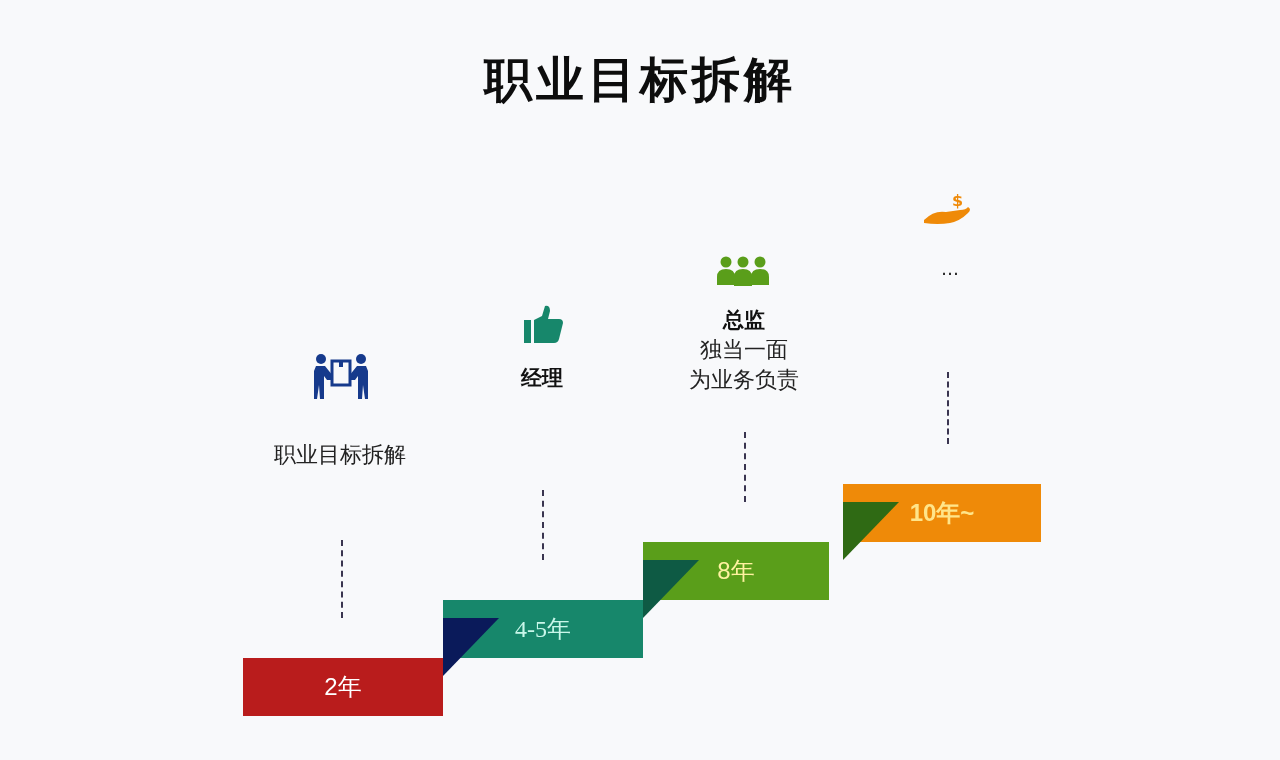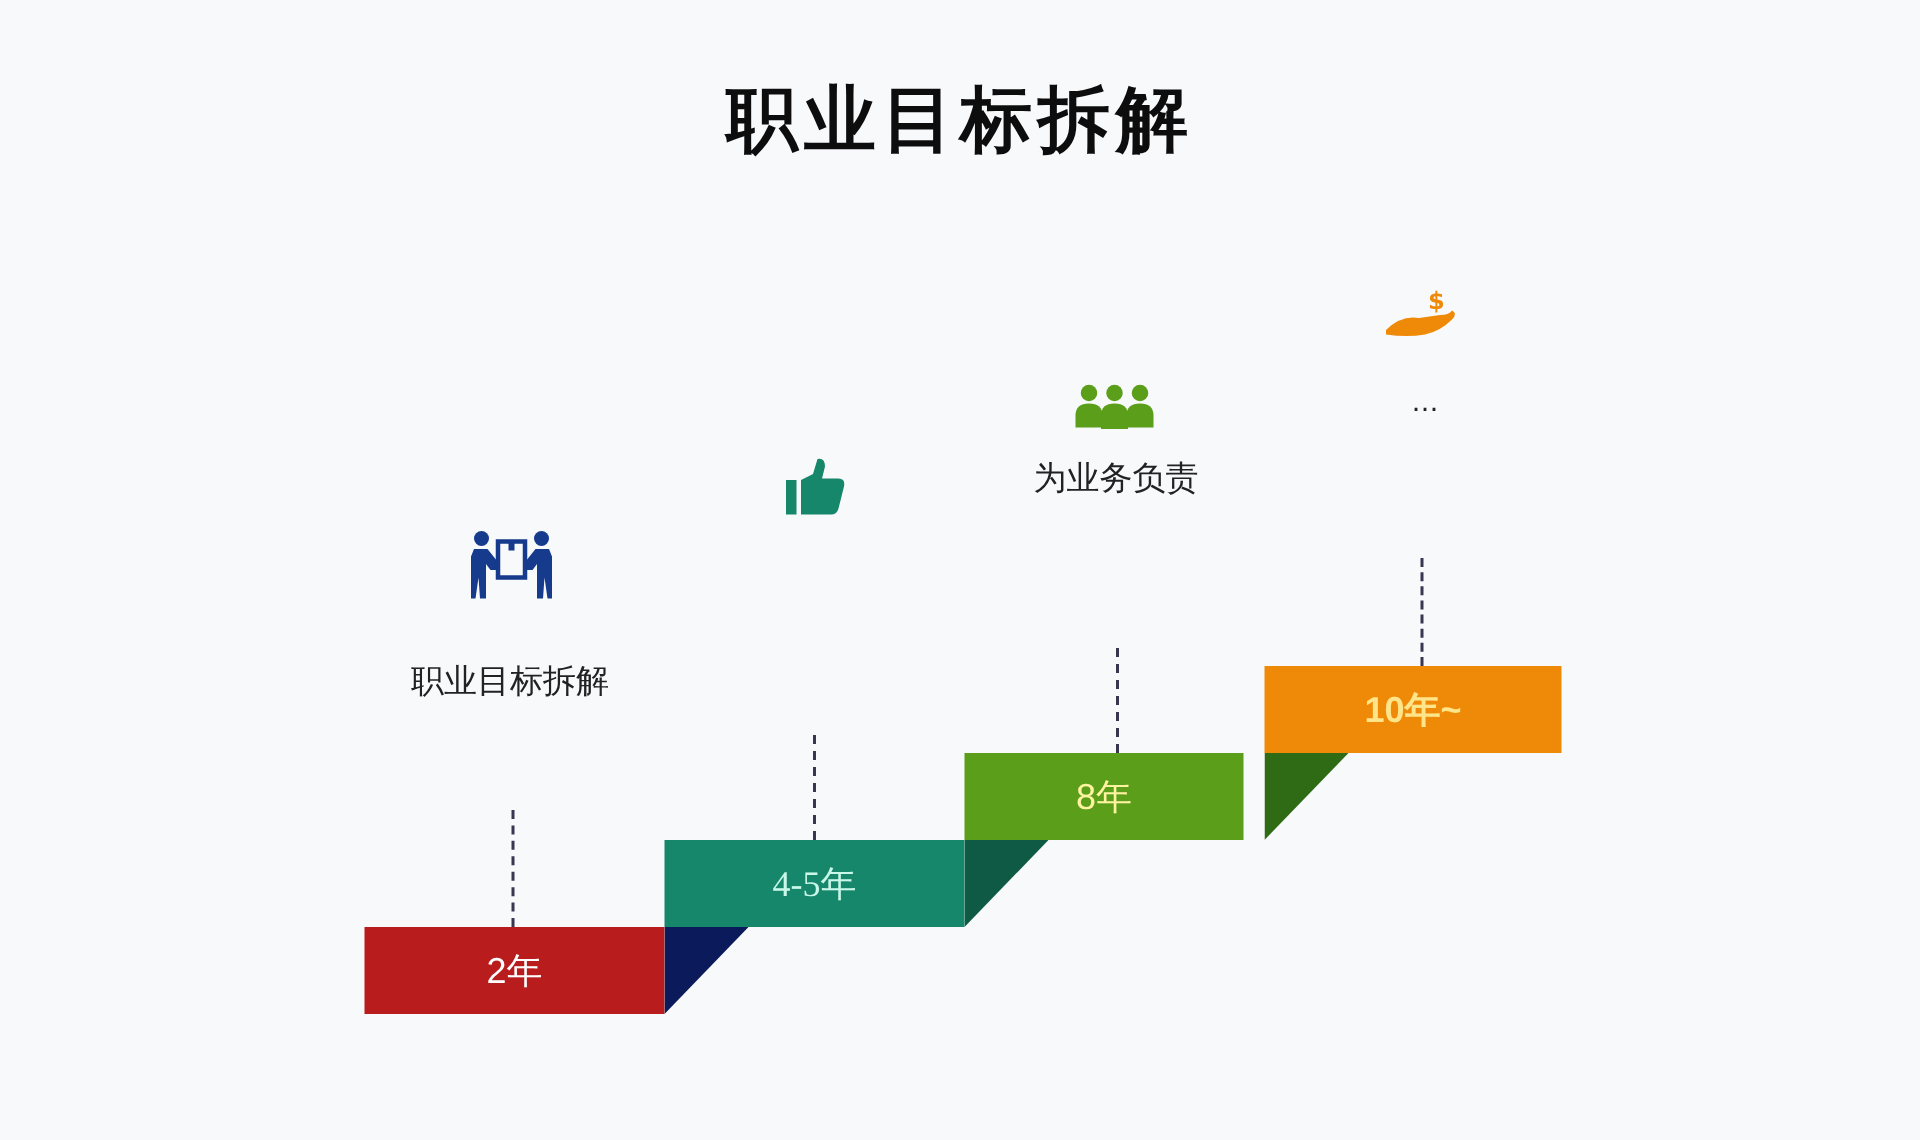--- a/index.html
+++ b/index.html
@@ -8,21 +8,21 @@
     background:#f8f9fb;
     font-family: "DejaVu Sans", "Liberation Sans", sans-serif;
     color:#1a1a1a;
   }
   .title {
     position:absolute; left:0; width:1280px; top:48px; text-align:center;
     font-size:48px; font-weight:bold; letter-spacing:4px; color:#0d0d0d;
   }
   .step {
     position:absolute; height:58px; display:flex; align-items:center; justify-content:center;
-    font-size:24px; font-family:"Liberation Sans", sans-serif;
+    font-size:24px; font-family:"Liberation Sans", sans-serif;margin-top:40px;
   }
   .step span { position:relative; z-index:2; }
   .slant { position:absolute; z-index:1; }
   .dash {
     position:absolute; width:0; border-left:2px dashed #3a3550;
   }
   .label {
     position:absolute; text-align:center; font-size:22px; line-height:30px; color:#222;
   }
   .label .role { font-weight:bold; font-size:21px; color:#111; }
@@ -95,21 +95,24 @@
 <svg class="icon" style="left:922px; top:190px;" width="52" height="38" viewBox="0 0 52 38">
   <text x="30" y="16" font-family="DejaVu Sans, sans-serif" font-size="16" font-weight="bold" fill="#ef8a08">$</text>
   <path d="M2 30 q10 -10 22 -8 l14 -2 q6 0 8 -3 q4 2 0 6 q-8 8 -18 10 q-12 2 -26 0 z" fill="#ef8a08"></path>
 </svg>
 
 <div class="label" style="left:240px; top:440px; width:200px;">
   <div>职业目标拆解</div>
 </div>
 
 <div class="label" style="left:442px; top:363px; width:200px;">
+  <div class="role">经理</div>
 </div>
 
 <div class="label" style="left:644px; top:305px; width:200px;">
+  <div class="role">总监</div>
+  <div>独当一面</div>
   <div>为业务负责</div>
 </div>
 
 <div class="label" style="left:900px; top:254px; width:100px; font-size:18px;">
   <div>…</div>
 </div>
 
 </body></html>

